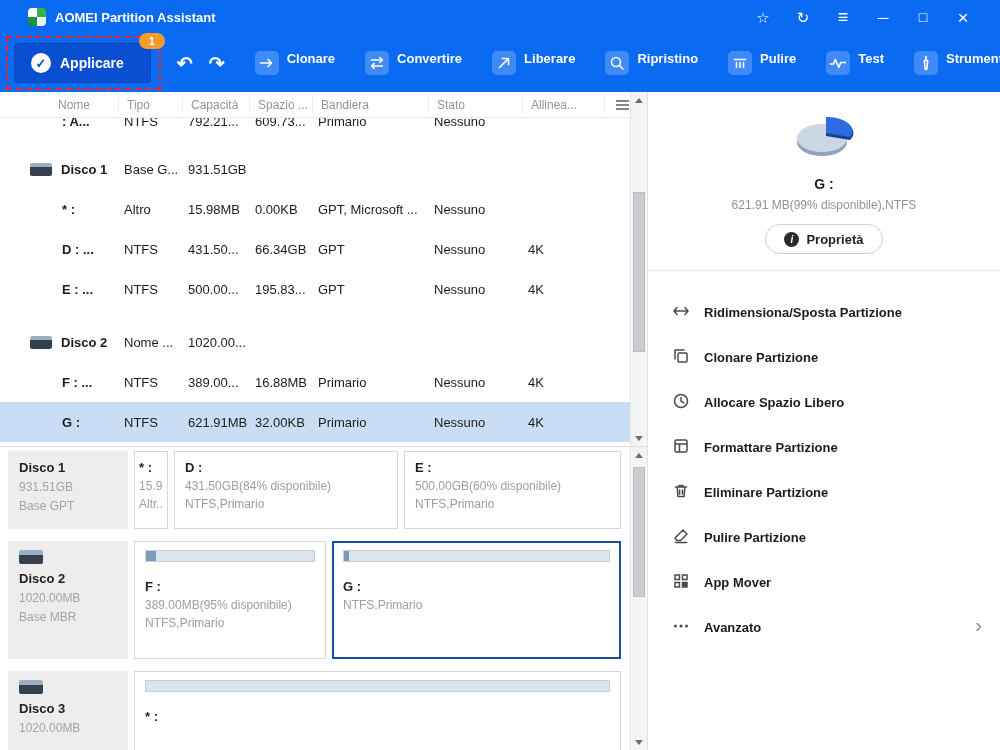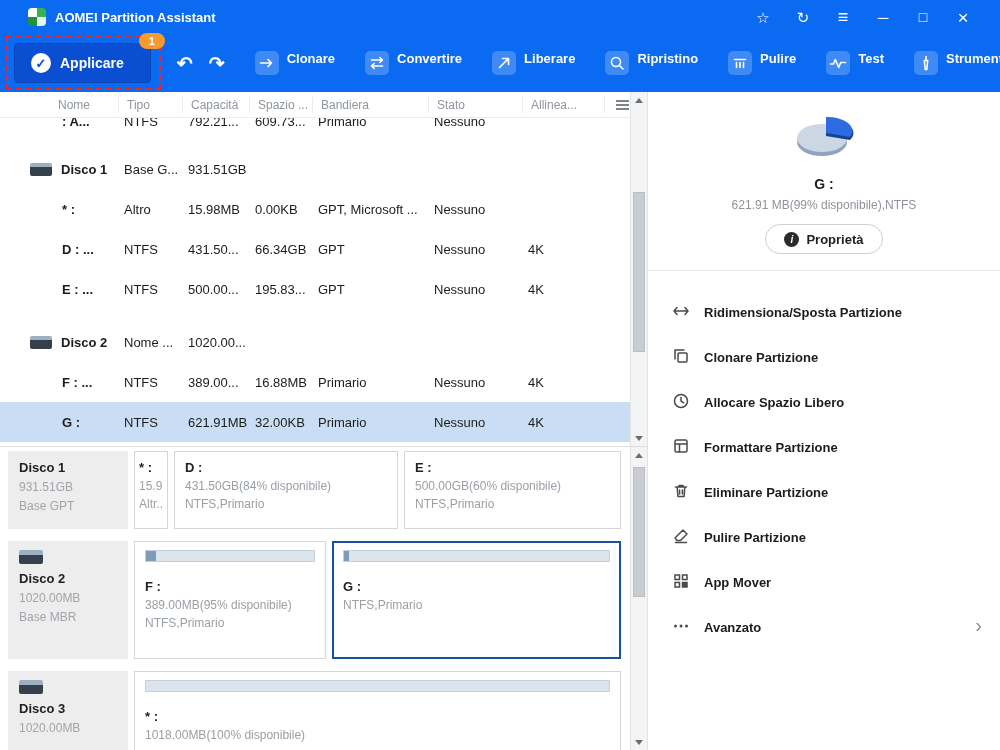--- a/index.html
+++ b/index.html
@@ -384,21 +384,20 @@
           <div class="disk-card">
             <span class="hdd"></span>
             <div class="dc-name">Disco 3</div>
             <div class="dc-sub">1020.00MB</div>
           </div>
           <div class="part-box p-star3">
             <div class="cap-bar">
                 <div class="cap-fill" style="width:0%;"></div>
               </div>
             <div class="pb-name">* :</div>
-            <div class="pb-sub">1018.00MB(100% disponibile)</div>
           </div>
         </div>
 
         <div class="vscroll">
           <div class="sb-btn up">
               <i class="tri-up"></i>
             </div>
           <div class="sb-thumb" style="top:20px;height:130px;"></div>
           <div class="sb-btn down">
               <i class="tri-down"></i>

